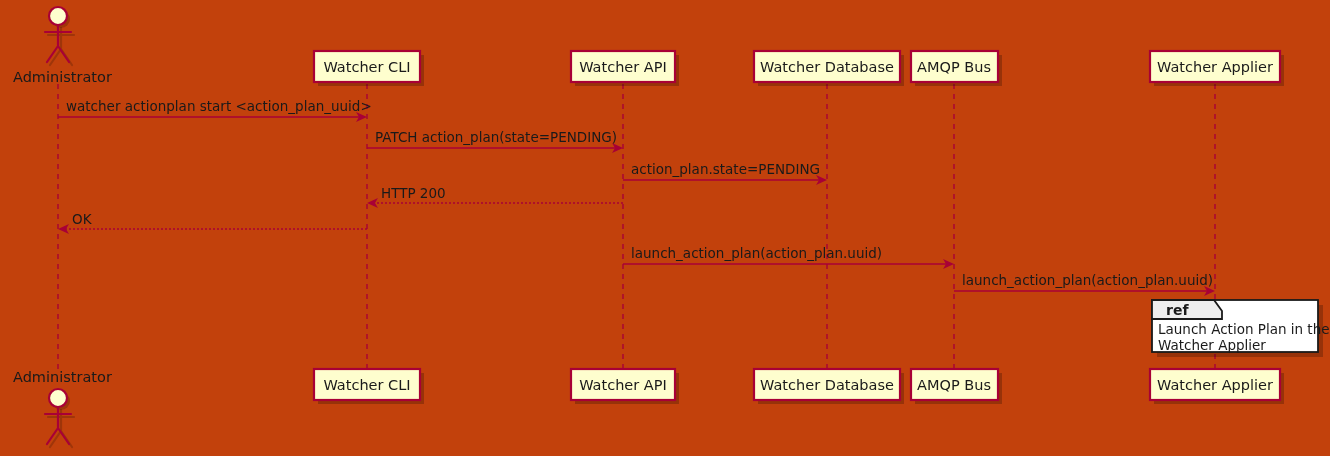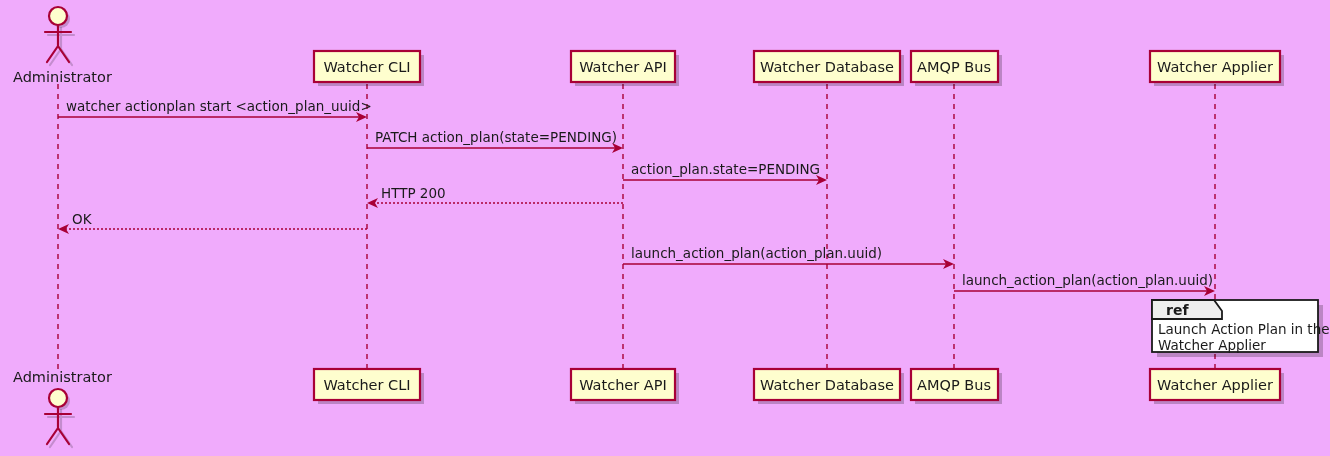--- a/index.html
+++ b/index.html
@@ -8,21 +8,21 @@
     padding: 0;
     background: #FFFFFF;
   }
   body {
     font-family: "DejaVu Sans", sans-serif;
   }
   #diagram-root {
     position: relative;
     width: 1330px;
     height: 456px;
-    background: #f0abfc;
+    background: #c2410c;
     overflow: hidden;
   }
   #uml-svg {
     position: absolute;
     top: 0;
     left: 0;
     width: 1330px;
     height: 456px;
     display: block;
   }

